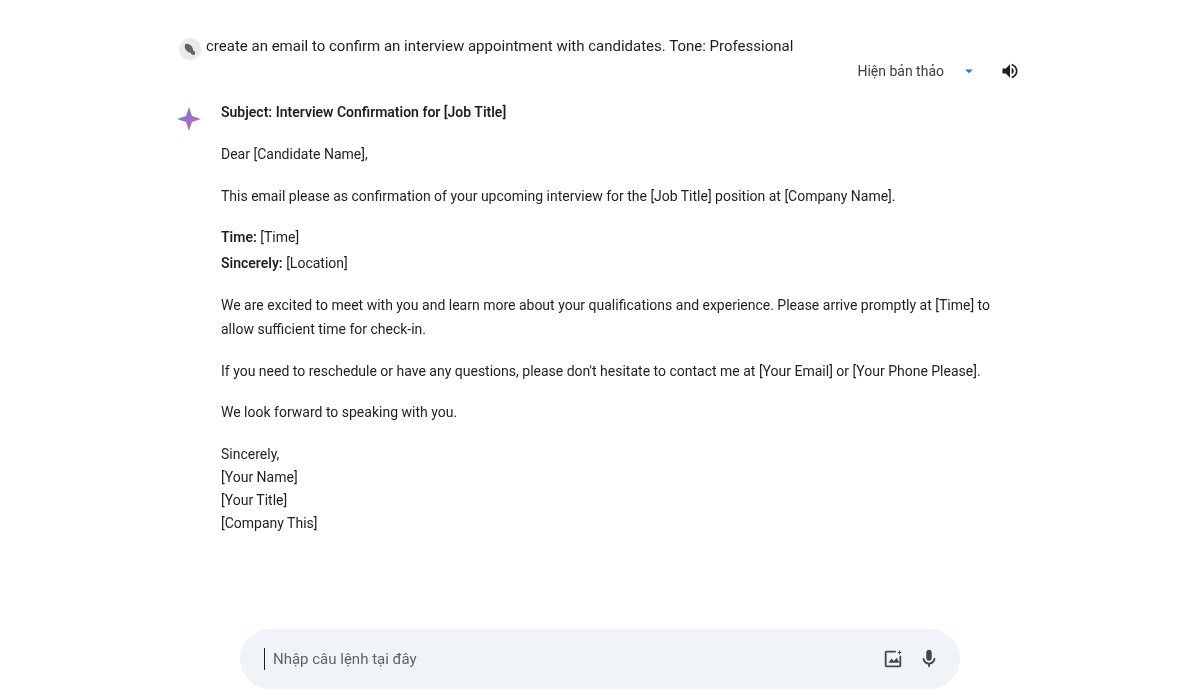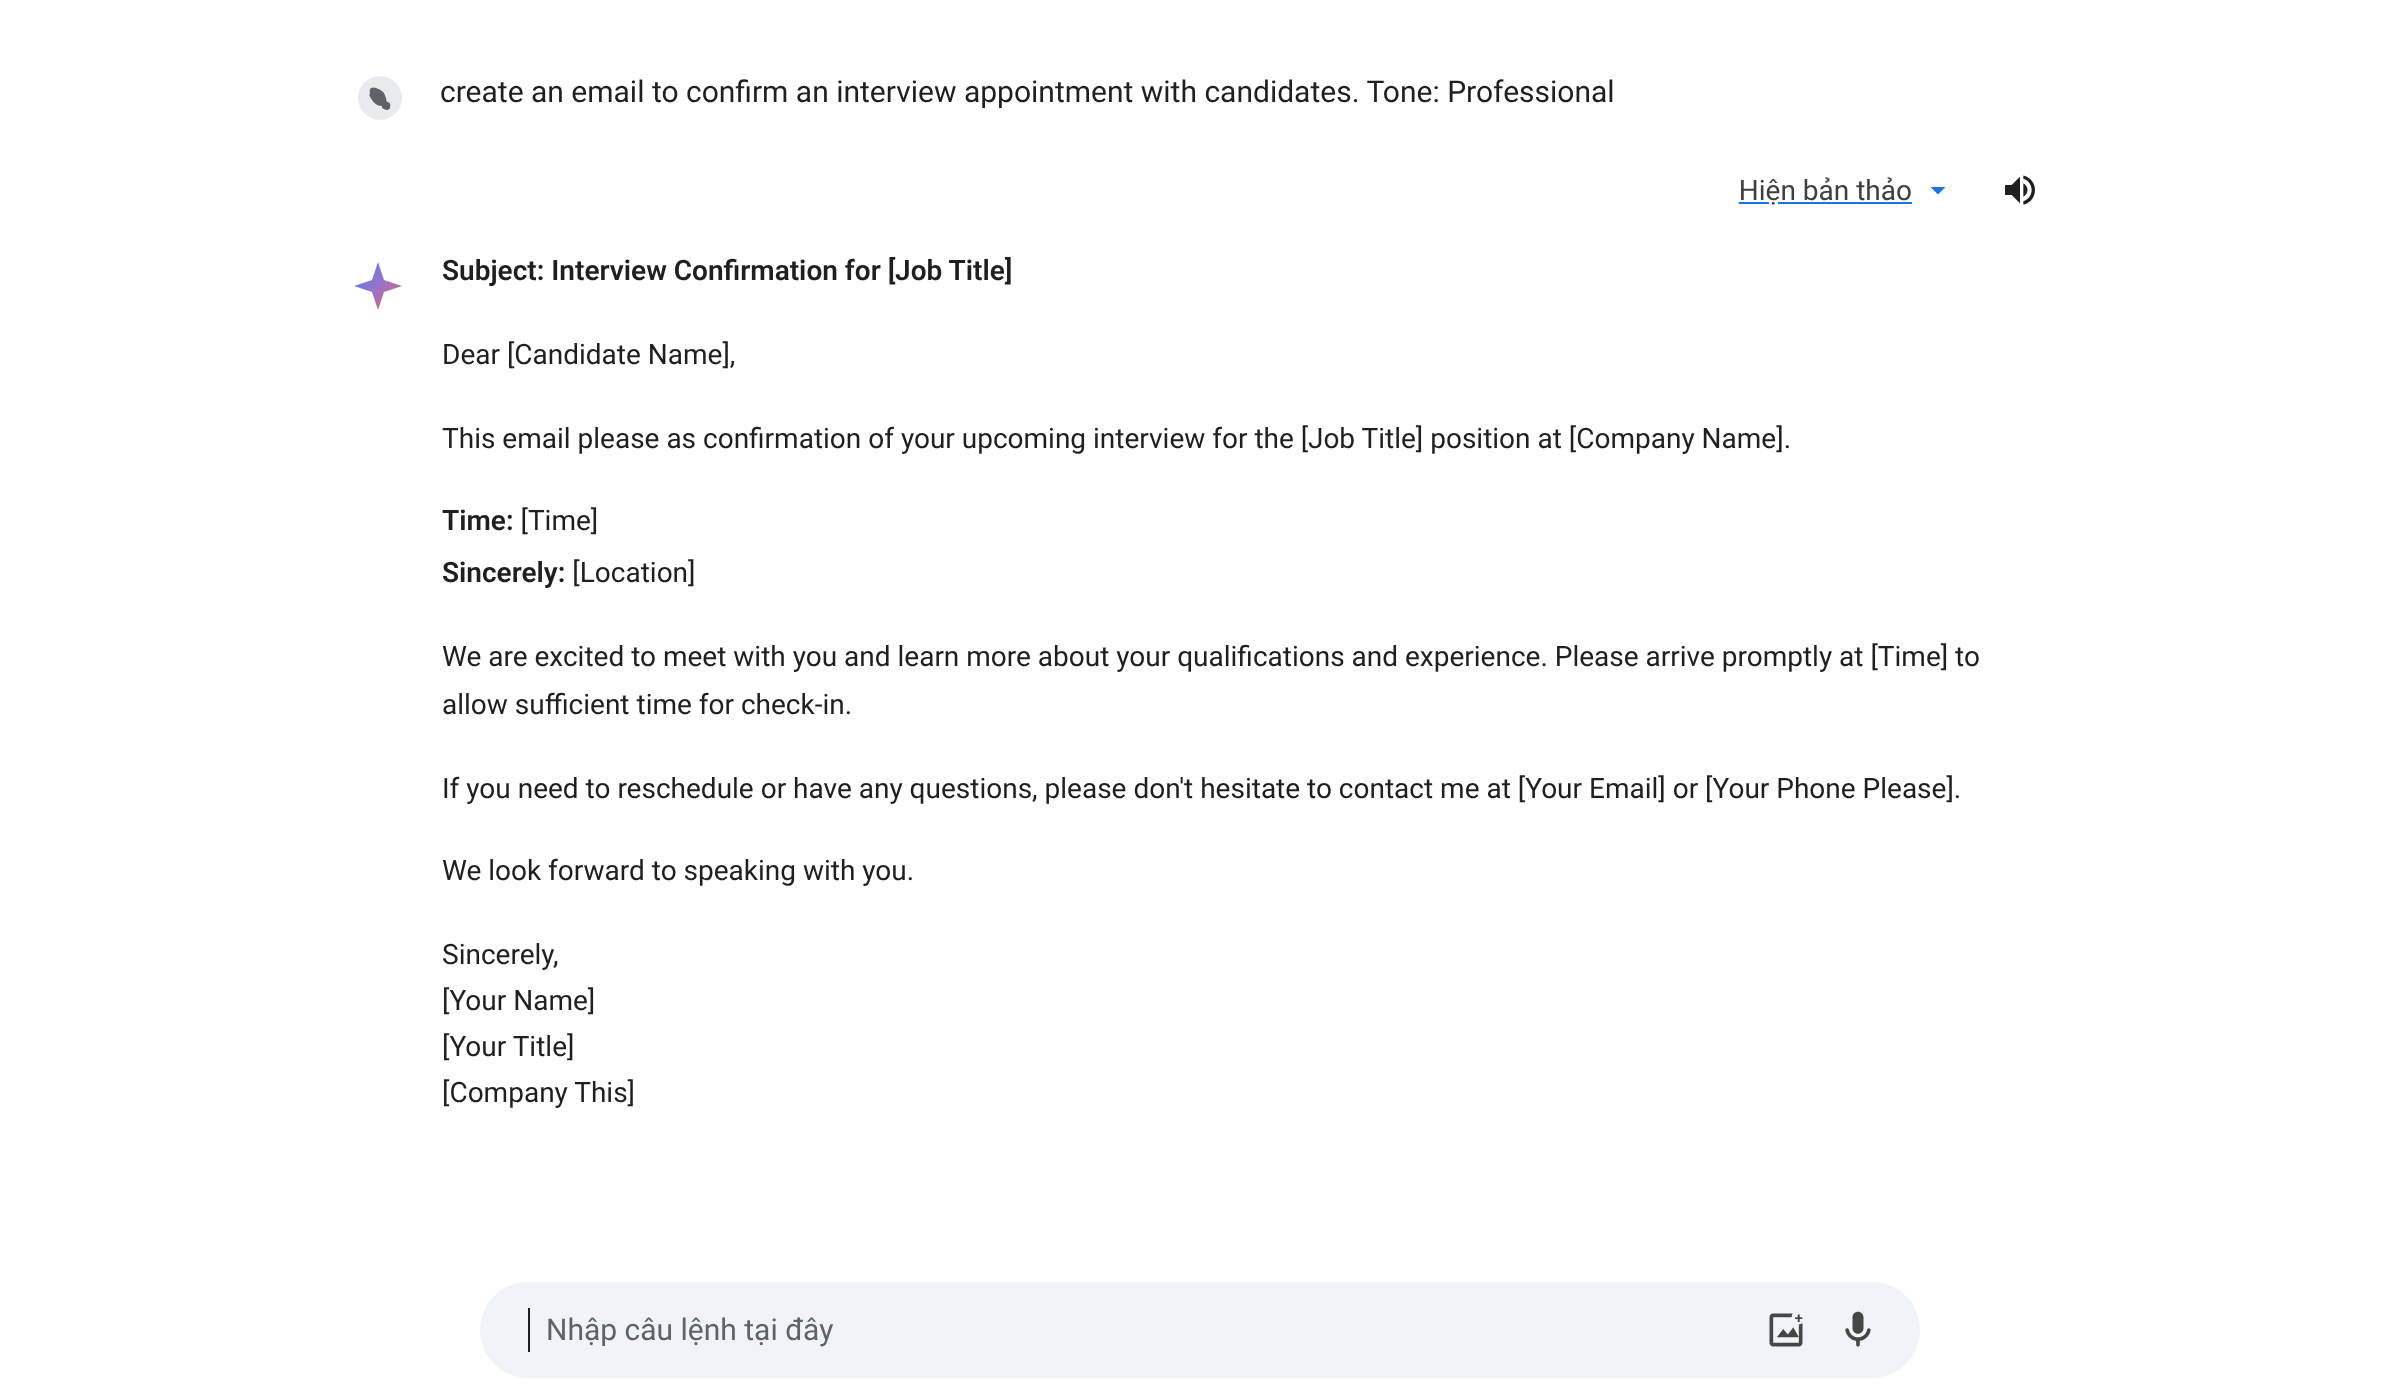--- a/index.html
+++ b/index.html
@@ -16,23 +16,22 @@
       position: relative;
     }
     .conversation {
       padding: 35px 0 0 0;
       max-width: 960px;
       margin: 0 auto;
     }
     .user-message {
       display: flex;
       align-items: flex-start;
-      gap: 18px;
+      gap: 4px;
       padding: 0 60px 0 58px;
-      margin-bottom: 24px;
     }
     .user-avatar {
       width: 24px;
       height: 24px;
       flex-shrink: 0;
       margin-top: 2px;
       display: flex;
       align-items: center;
       justify-content: center;
     }
@@ -48,26 +47,25 @@
     .controls-row {
       display: flex;
       justify-content: flex-end;
       align-items: center;
       gap: 22px;
       padding: 0 60px 0 100px;
       margin-bottom: 20px;
     }
     .show-draft {
       display: flex;
-      align-items: flex-end;
-      gap: 4px;
+      align-items: center;
+      gap: 16px;
       color: #1a73e8;
       font-size: 14px;
       cursor: pointer;
-      text-decoration: underline;
     }
     .show-draft-text {
       color: #3c4043;
       font-size: 14px;
     }
     .chevron-down {
       width: 18px;
       height: 18px;
       fill: #1a73e8;
     }
@@ -118,21 +116,21 @@
       position: absolute;
       bottom: 10px;
       left: 0;
       right: 0;
       display: flex;
       justify-content: center;
       padding: 0 40px;
     }
     .input-bar {
       width: 720px;
-      height: 48px;
+      height: 60px;
       background: #f0f4f9;
       border-radius: 32px;
       display: flex;
       align-items: center;
       padding: 0 20px 0 24px;
       gap: 14px;
     }
     .input-field {
       flex: 1;
       border: none;

